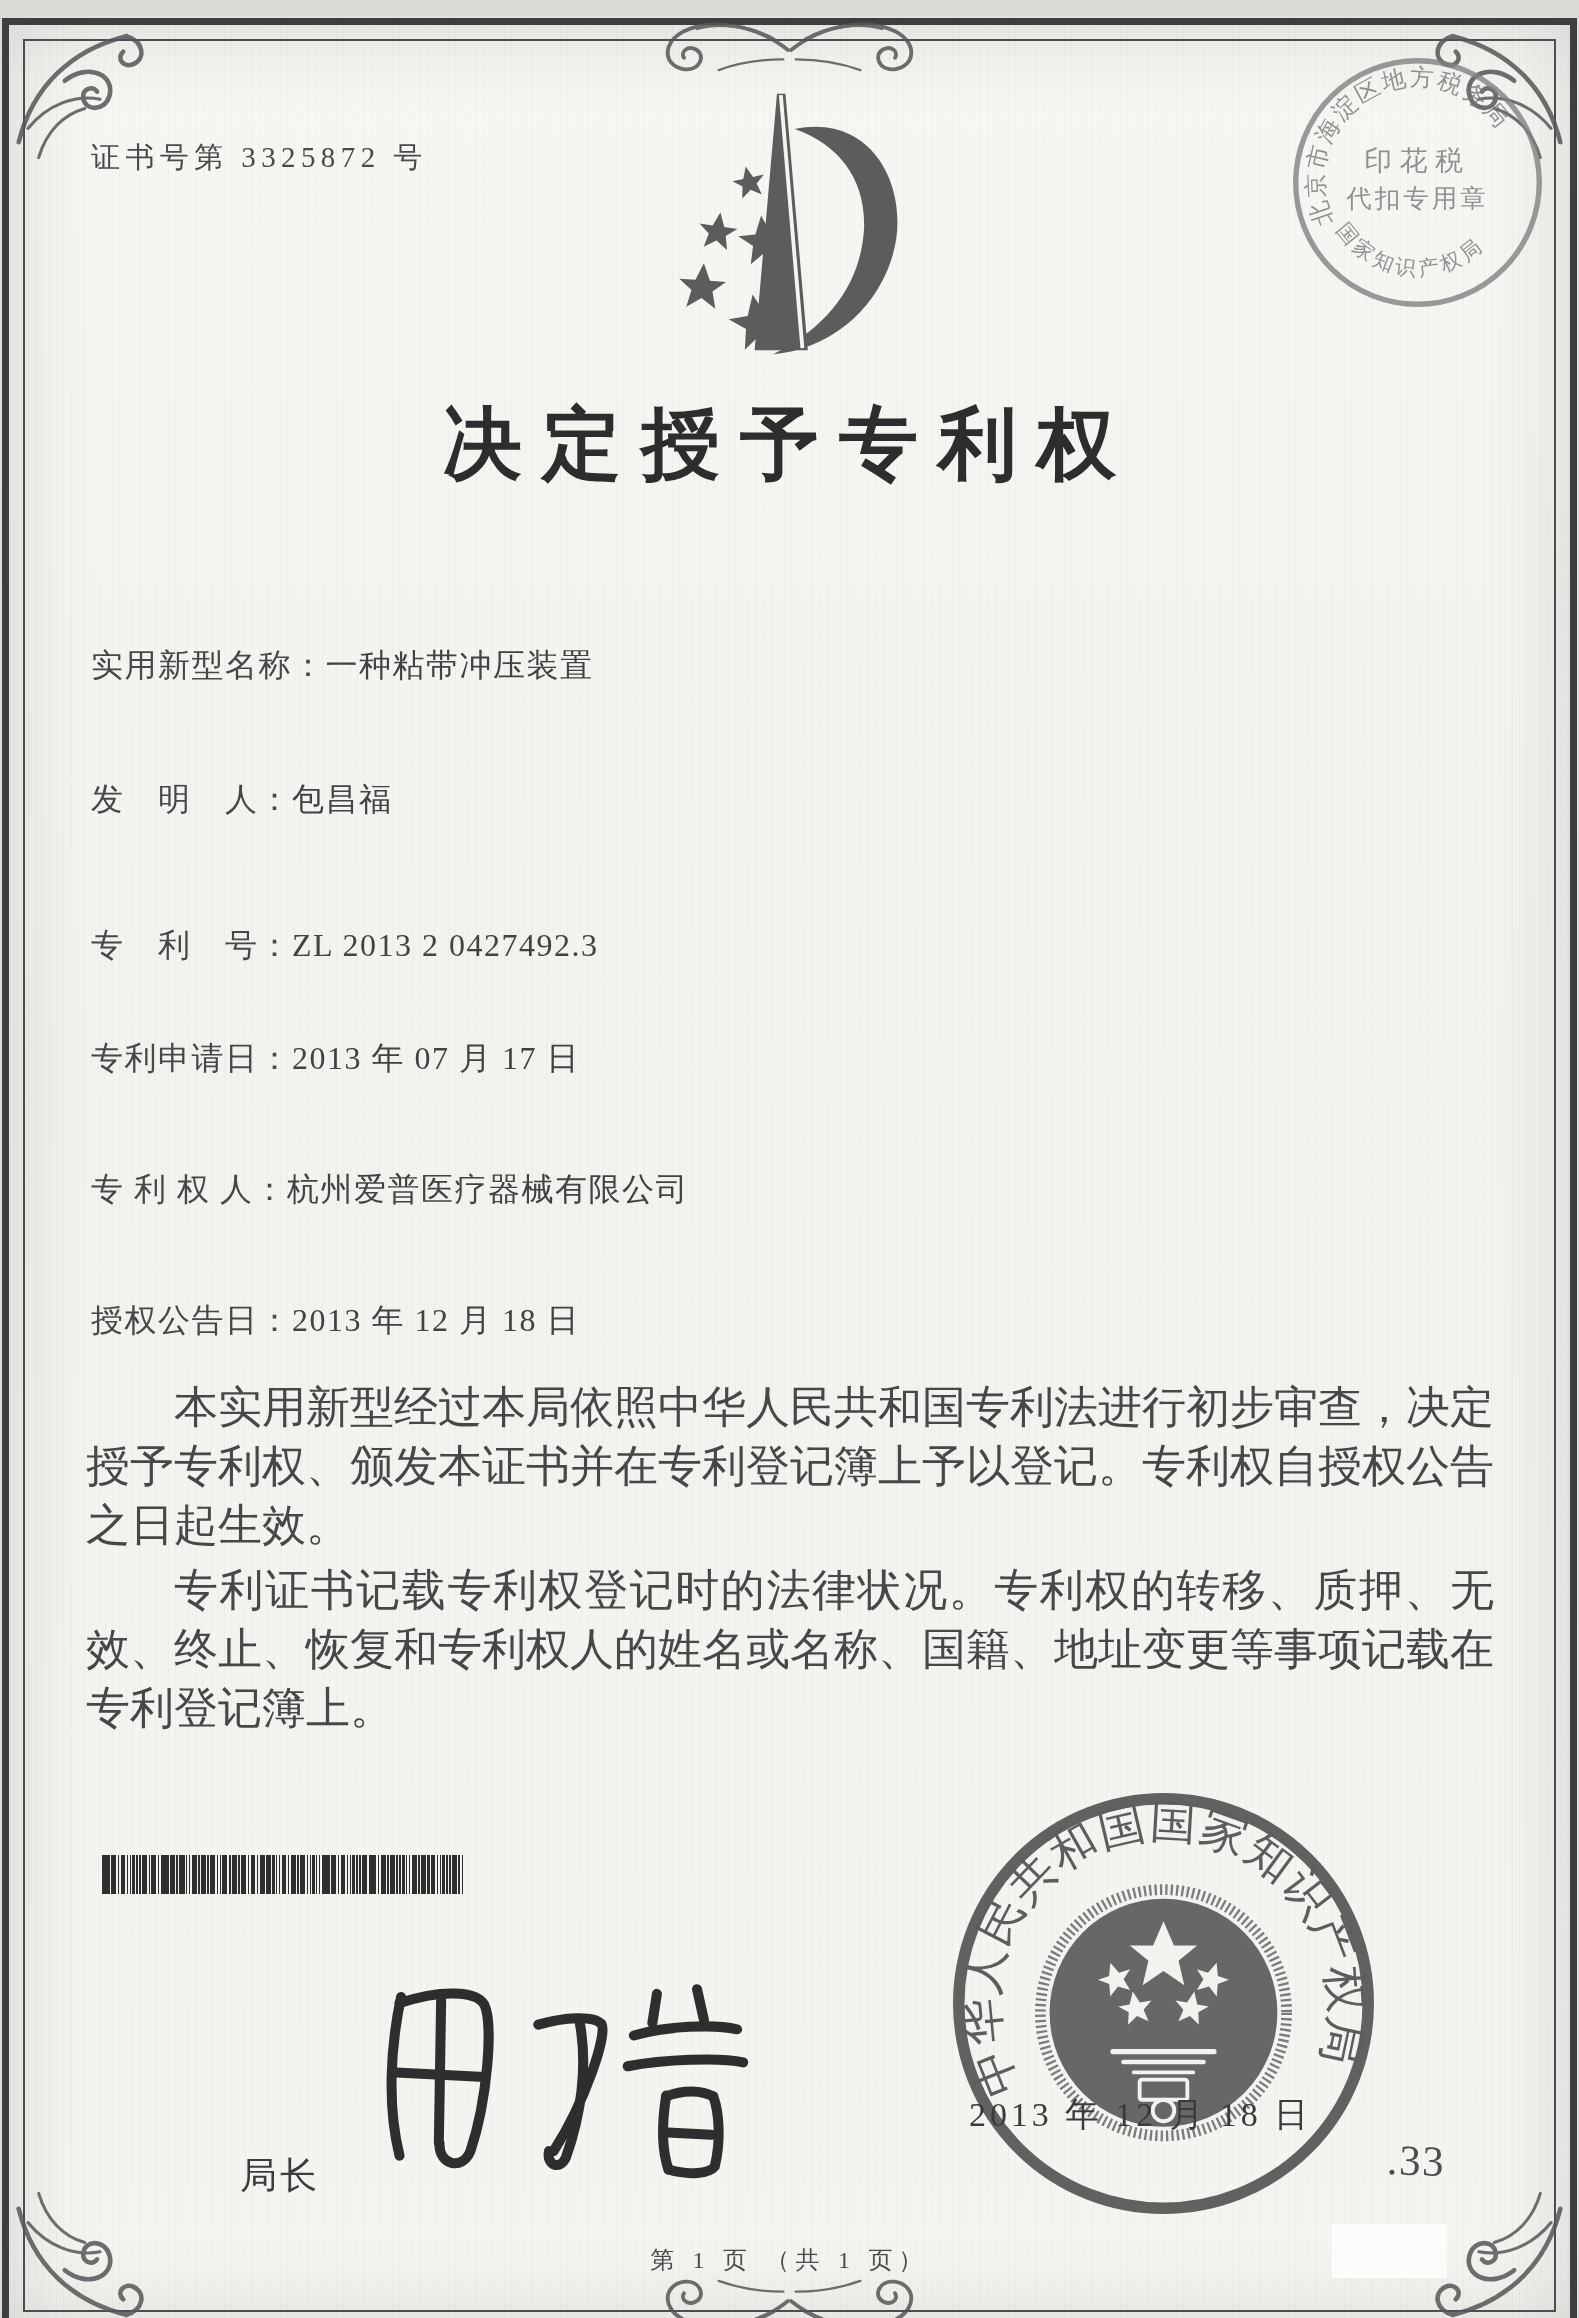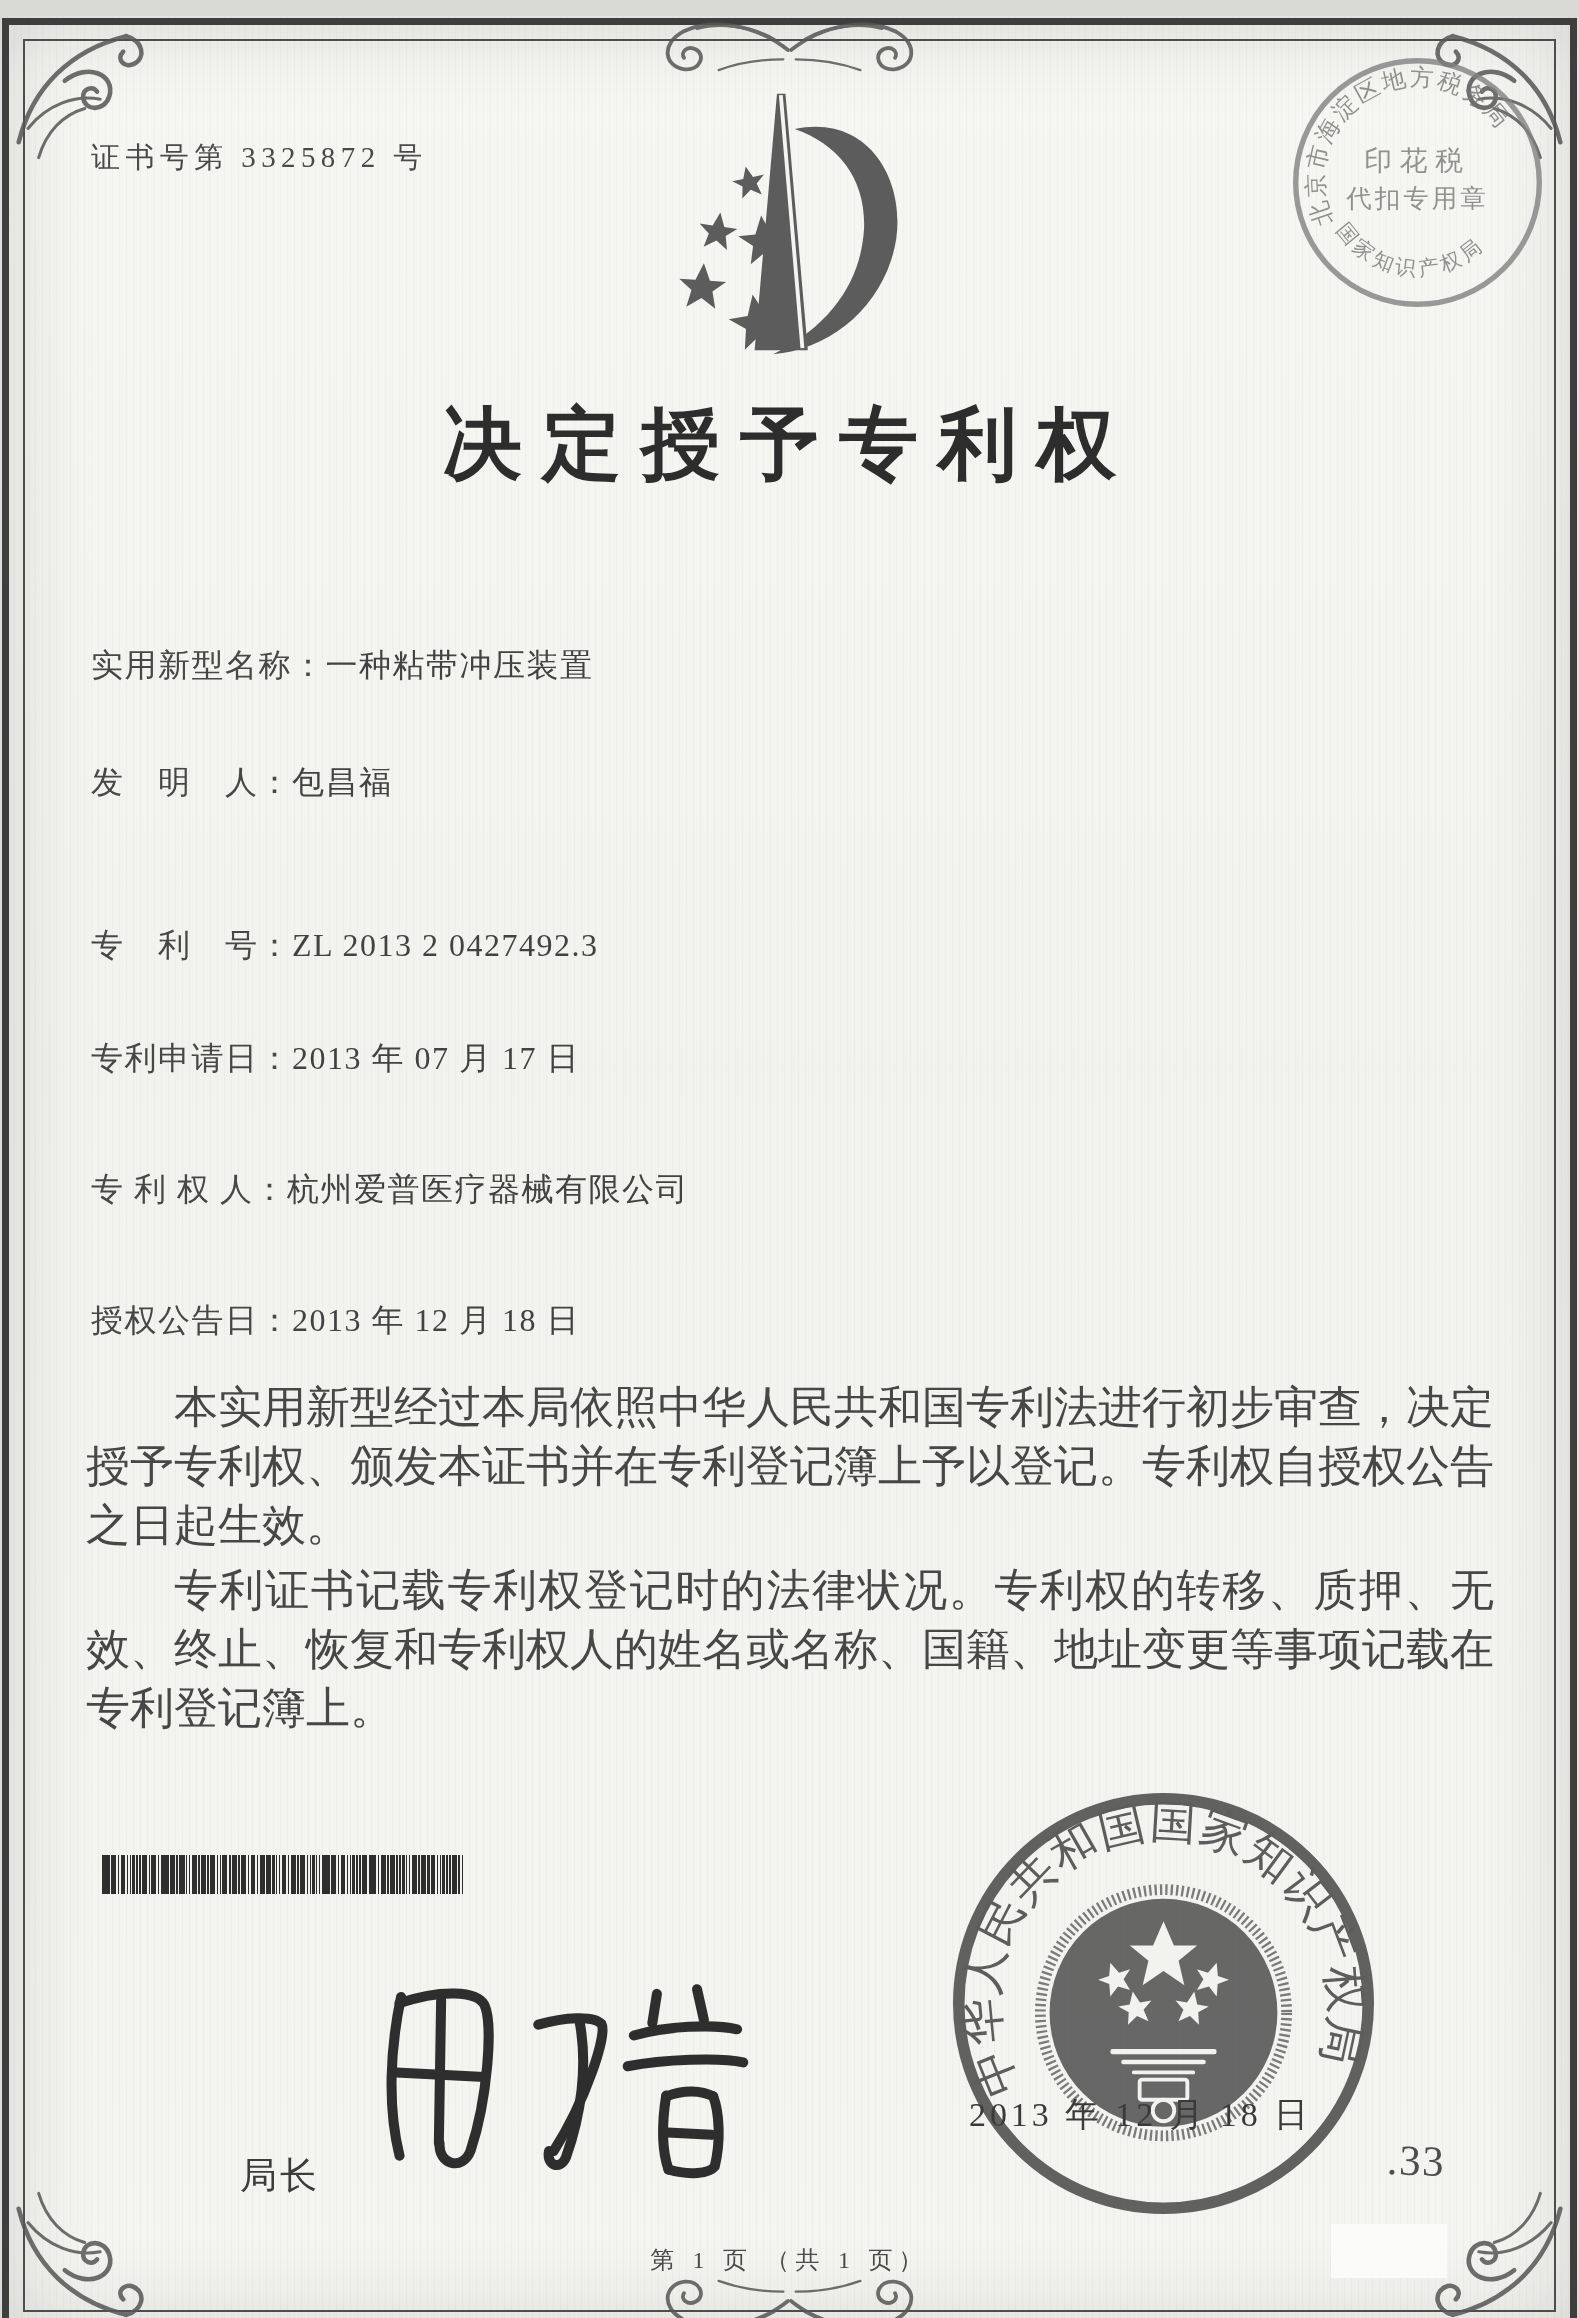--- a/index.html
+++ b/index.html
@@ -16,21 +16,21 @@
   .frame-inner{position:absolute;inset:23px;border:2.3px solid #4d4d4d;pointer-events:none;}
   .ornament{position:absolute;pointer-events:none;opacity:.85;}
   .cert-no{position:absolute;left:91px;top:122px;font-size:29px;letter-spacing:5.4px;color:#4a4a4a;}
   .logo{position:absolute;left:659px;top:73px;width:266px;height:266px;}
   .tax-stamp{position:absolute;left:1288px;top:37px;width:259px;height:259px;opacity:.8;}
   .title{position:absolute;left:0;right:0;top:376px;text-align:center;font-size:79px;font-weight:600;letter-spacing:20px;color:#2d2d2d;}
   .fields{position:absolute;left:91px;top:616px;width:1402px;}
   .field-row{position:absolute;left:0;font-size:32px;letter-spacing:1.5px;color:#474747;white-space:nowrap;text-align:center;}
   .field-row .lbl{color:#474747;}
   .field-row .val{color:#424242;}
-  .f0{top:12.3px}.f1{top:129px}.f2{top:292px}.f3{top:405px}.f4{top:536px}.f5{top:667px}
+  .f0{top:12.3px}.f1{top:146px}.f2{top:292px}.f3{top:405px}.f4{top:536px}.f5{top:667px}
   .paragraphs{position:absolute;left:86px;top:1362px;width:1408px;font-size:44px;line-height:59px;text-align:justify;color:#474747;}
   .paragraphs p{margin:0 0 6.2px 0;text-indent:2em;}
   .barcode{
     position:absolute;left:102px;top:1839px;width:361px;height:39px;
     background:
       repeating-linear-gradient(90deg,#2e2e2e 0 1.5px,transparent 1.5px 3.1px),
       repeating-linear-gradient(90deg,#2e2e2e 0 3.1px,transparent 3.1px 10px),
       repeating-linear-gradient(90deg,transparent 0 5.4px,#2e2e2e 5.4px 7px,transparent 7px 14.6px);
   }
   .sig-label{position:absolute;left:240px;top:2135px;font-size:37px;letter-spacing:3.1px;color:#3c3c3c;text-align:center;}

